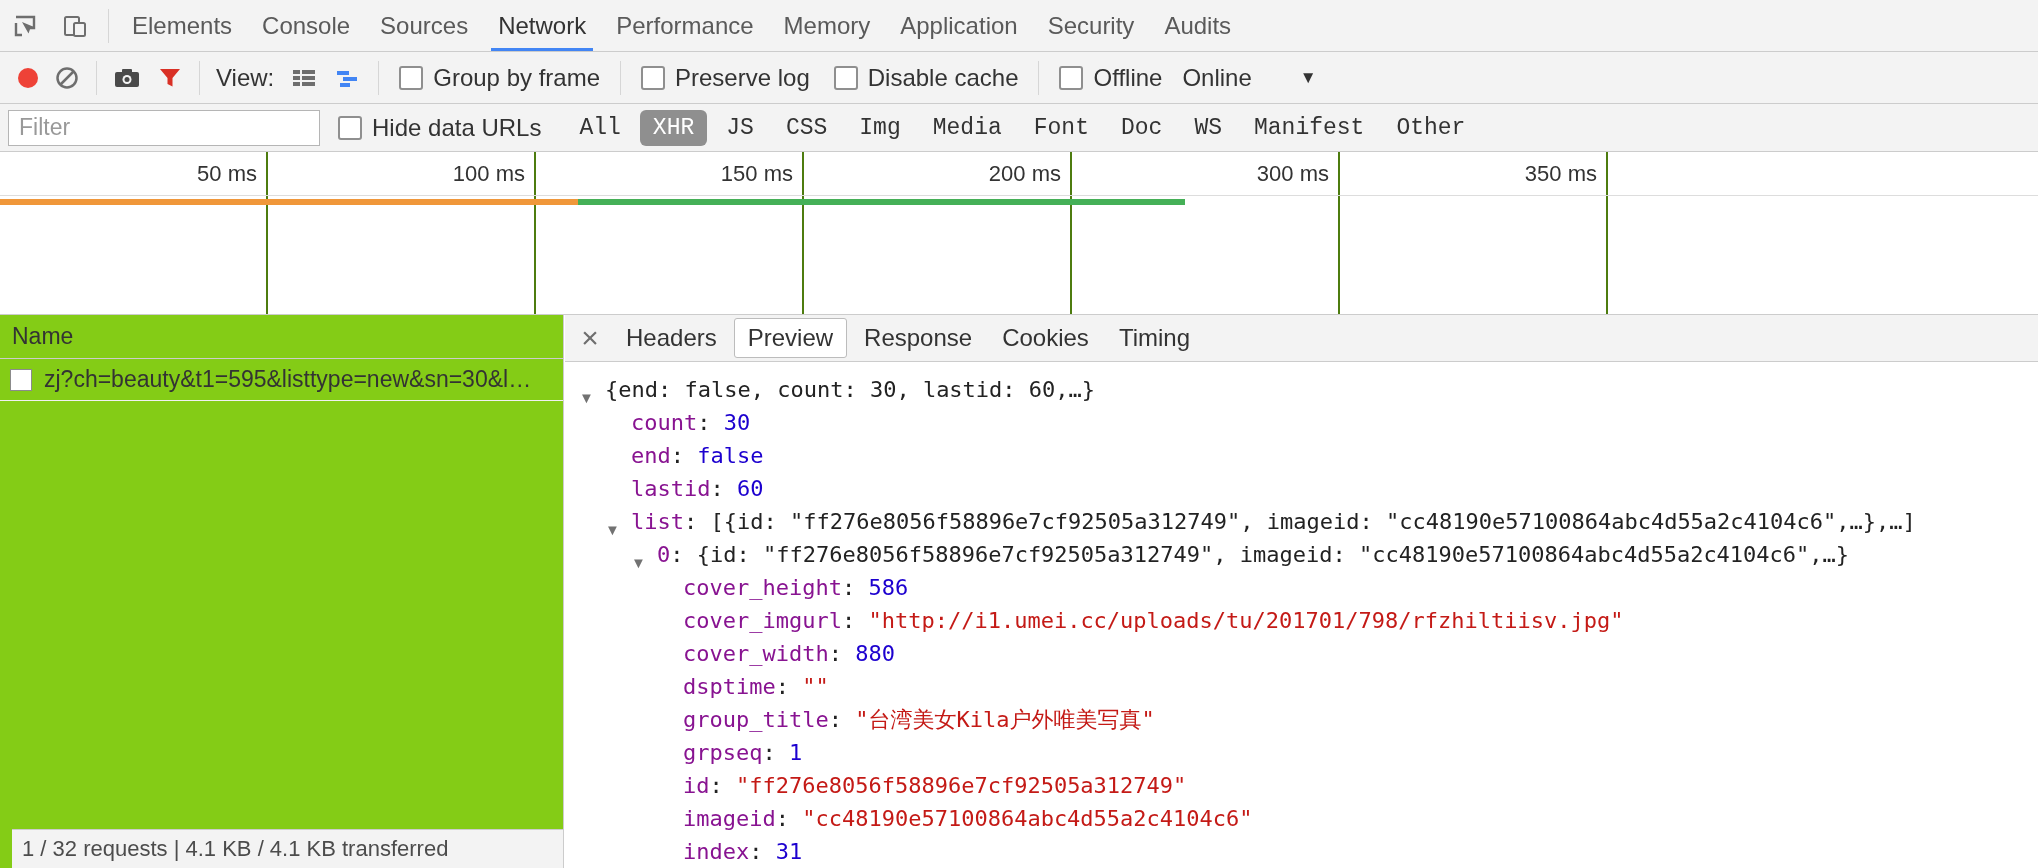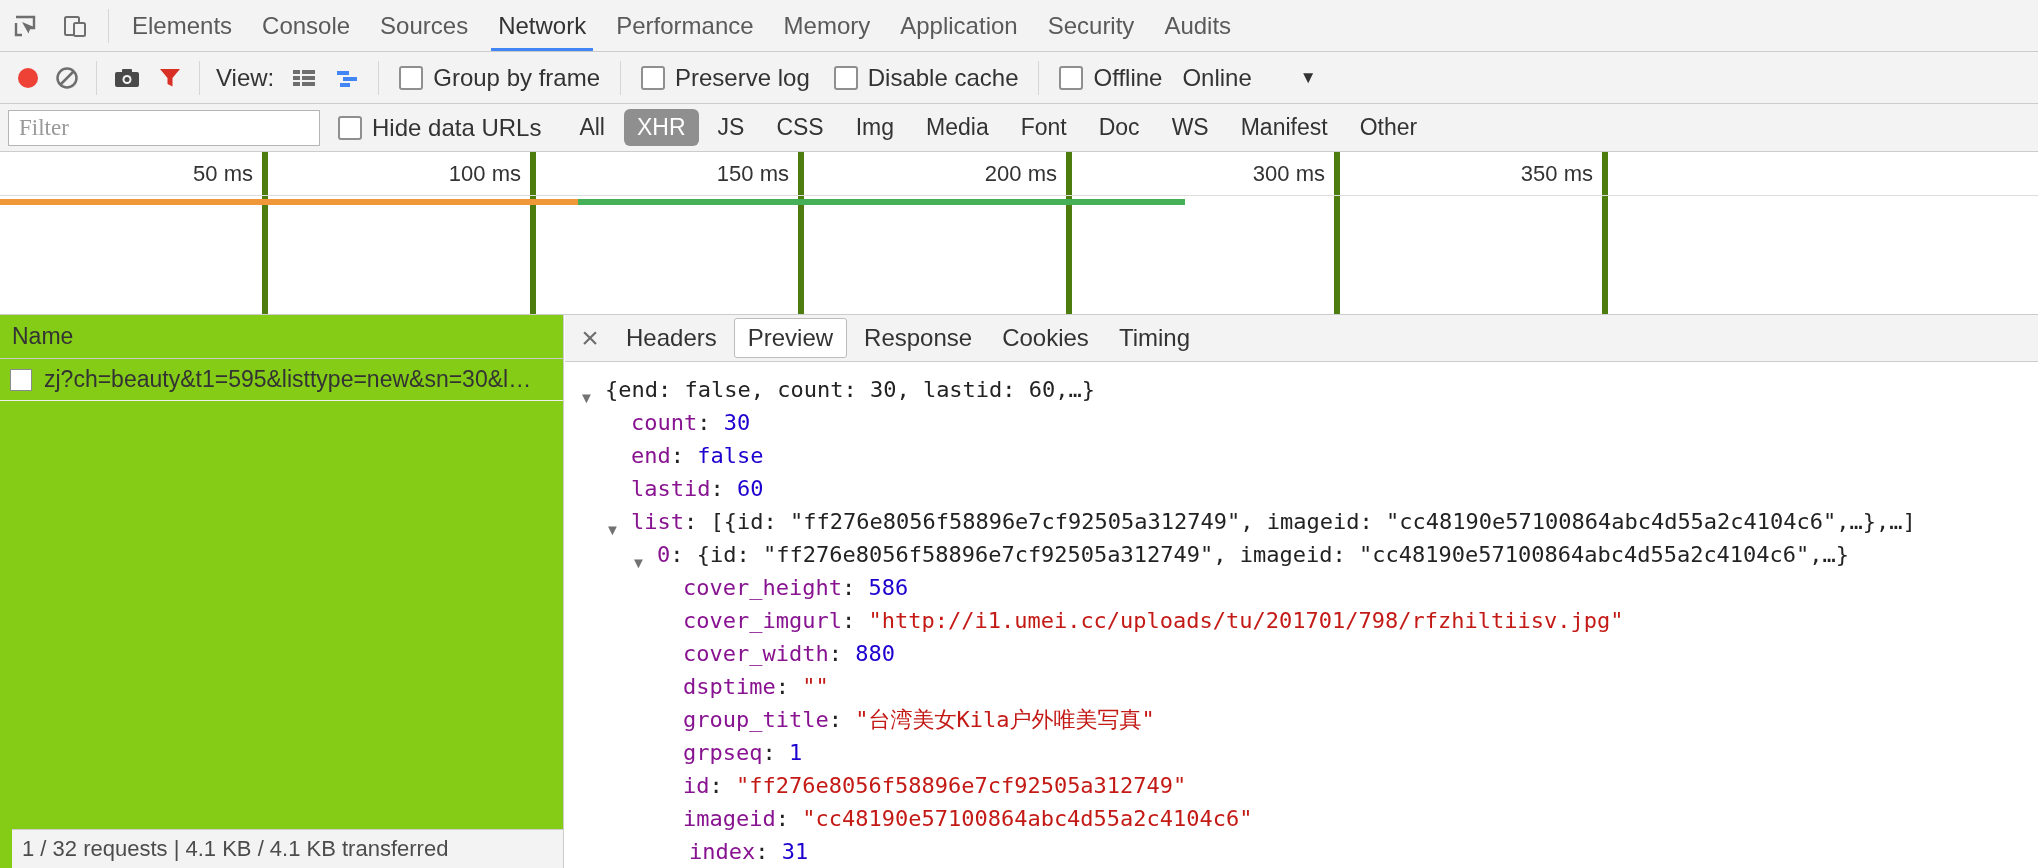--- a/index.html
+++ b/index.html
@@ -38,31 +38,31 @@
   .tb-item { display: flex; align-items: center; margin: 0 8px; flex: none; }
   .record-dot { width: 20px; height: 20px; border-radius: 50%; background: var(--record-red, #ee4237); }
   .tb-label { font-size: 24px; color: #333; white-space: nowrap; }
   .checkbox { width: 24px; height: 24px; border: 2px solid #8f8f8f; border-radius: 3px;
               background: #fff; margin-right: 10px; flex: none; }
   .checkbox-item { display: flex; align-items: center; margin: 0 12px; }
   .caret { font-size: 17px; color: #333; margin-left: 48px; }
 
   
   #filter-input { width: 312px; height: 36px; border: 1px solid #b5b5b5; background: #fff;
-                  font-size: 23px; font-family: Liberation Serif, serif; padding: 4px 10px; color: #a16207; }
+                  font-size: 23px; font-family: Liberation Sans, sans-serif; padding: 4px 10px; color: #a16207; }
   #filter-input::placeholder { color: #999; }
-  #type-filter-strip { display: flex; align-items: center; margin-left: 10px; }
+  #type-filter-strip { display: flex; align-items: center; margin-left: 10px; font-family: Liberation Mono, monospace; }
   .pill { font-size: 23px; color: #333; padding: 5px 13px; border-radius: 6px; margin: 0 3px; white-space: nowrap; }
   .pill.active { background: #8f8f8f; color: #fff; }
 
   
   #overview { position: absolute; top: 152px; left: 0; right: 0; height: 163px; background: #fff;
               border-bottom: 1px solid var(--border); overflow: hidden; }
   #timeline-grid { position: absolute; inset: 0; display: flex; }
-  .tick-cell { width: 268px; height: 100%; border-right: 6px solid #4d7c0f; position: relative; flex: none; }
+  .tick-cell { width: 268px; height: 100%; border-right: 2px solid #4d7c0f; position: relative; flex: none; }
   .tick-label { position: absolute; top: 9px; right: 9px; font-size: 22px; color: #333; }
   #tick-separator { position: absolute; top: 43px; left: 0; right: 0; height: 1px; background: #ddd; }
   #overview-waterfall-bar { position: absolute; top: 47px; left: 0; height: 6px; display: flex; }
   .wf-seg { height: 100%; flex: none; }
 
   
   #requests-panel { position: absolute; top: 315px; left: 0; width: 564px; bottom: 0;
                     border-right: 1px solid var(--border); background: #84cc16; }
   #name-header { height: 44px; border-bottom: 1px solid var(--border); display: flex; align-items: center;
                  padding-left: 12px; font-size: 23px; color: #333; }
@@ -278,16 +278,16 @@
         <div class="tree-line" style="padding-left: 66px;"><span class="tri" style="left: 40px;">▼</span><span class="tok-key">list</span><span class="tok-plain">: </span><span class="tok-plain">[{id: "ff276e8056f58896e7cf92505a312749", imageid: "cc48190e57100864abc4d55a2c4104c6",…},…]</span></div>
         <div class="tree-line" style="padding-left: 92px;"><span class="tri" style="left: 66px;">▼</span><span class="tok-key">0</span><span class="tok-plain">: </span><span class="tok-plain">{id: "ff276e8056f58896e7cf92505a312749", imageid: "cc48190e57100864abc4d55a2c4104c6",…}</span></div>
         <div class="tree-line" style="padding-left: 118px;"><span class="tok-key">cover_height</span><span class="tok-plain">: </span><span class="tok-num">586</span></div>
         <div class="tree-line" style="padding-left: 118px;"><span class="tok-key">cover_imgurl</span><span class="tok-plain">: </span><span class="tok-str">"http://i1.umei.cc/uploads/tu/201701/798/rfzhiltiisv.jpg"</span></div>
         <div class="tree-line" style="padding-left: 118px;"><span class="tok-key">cover_width</span><span class="tok-plain">: </span><span class="tok-num">880</span></div>
         <div class="tree-line" style="padding-left: 118px;"><span class="tok-key">dsptime</span><span class="tok-plain">: </span><span class="tok-str">""</span></div>
         <div class="tree-line" style="padding-left: 118px;"><span class="tok-key">group_title</span><span class="tok-plain">: </span><span class="tok-str">"台湾美女Kila户外唯美写真"</span></div>
         <div class="tree-line" style="padding-left: 118px;"><span class="tok-key">grpseq</span><span class="tok-plain">: </span><span class="tok-num">1</span></div>
         <div class="tree-line" style="padding-left: 118px;"><span class="tok-key">id</span><span class="tok-plain">: </span><span class="tok-str">"ff276e8056f58896e7cf92505a312749"</span></div>
         <div class="tree-line" style="padding-left: 118px;"><span class="tok-key">imageid</span><span class="tok-plain">: </span><span class="tok-str">"cc48190e57100864abc4d55a2c4104c6"</span></div>
-        <div class="tree-line" style="padding-left: 118px; margin-left: 6px;"><span class="tok-key">index</span><span class="tok-plain">: </span><span class="tok-num">31</span></div>
+        <div class="tree-line" style="padding-left: 118px;"><span class="tok-key">index</span><span class="tok-plain">: </span><span class="tok-num">31</span></div>
       </div>
   </div>
 </div>
 
 </body></html>

